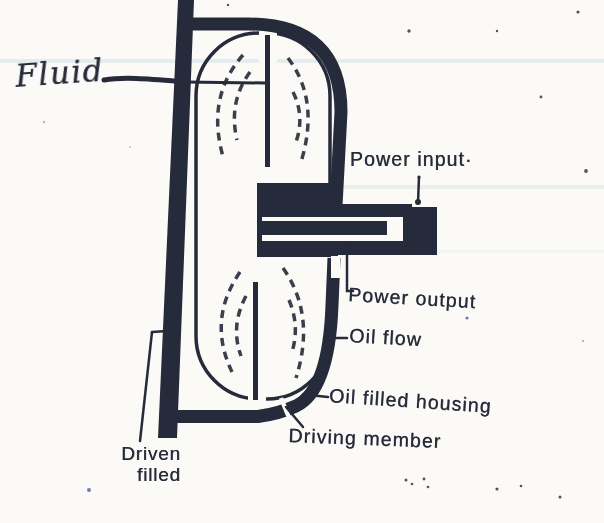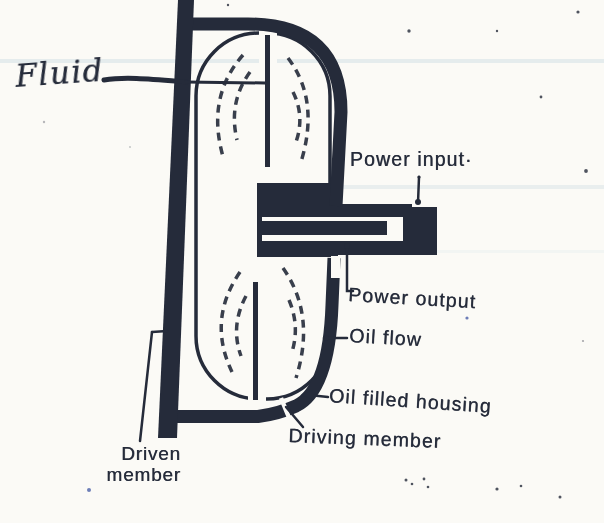--- a/index.html
+++ b/index.html
@@ -159,16 +159,16 @@
   <div class="label label-tilt3" style="left:349px;top:283px;">Power output</div>
 
   <div class="label label-tilt3" style="left:350px;top:324px;">Oil flow</div>
 
   <div class="label label-tilt4" style="left:330px;top:384px;">Oil filled housing</div>
 
   <div class="label label-tilt2" style="left:289px;top:424px;">Driving member</div>
 
   <div class="driven-block label" style="left:93px;top:443px;letter-spacing:0.8px;font-size:19px;">
     <div>Driven</div>
-    <div>member</div>
+    <div>filled</div>
   </div>
 
 </div>
 
 </body></html>

